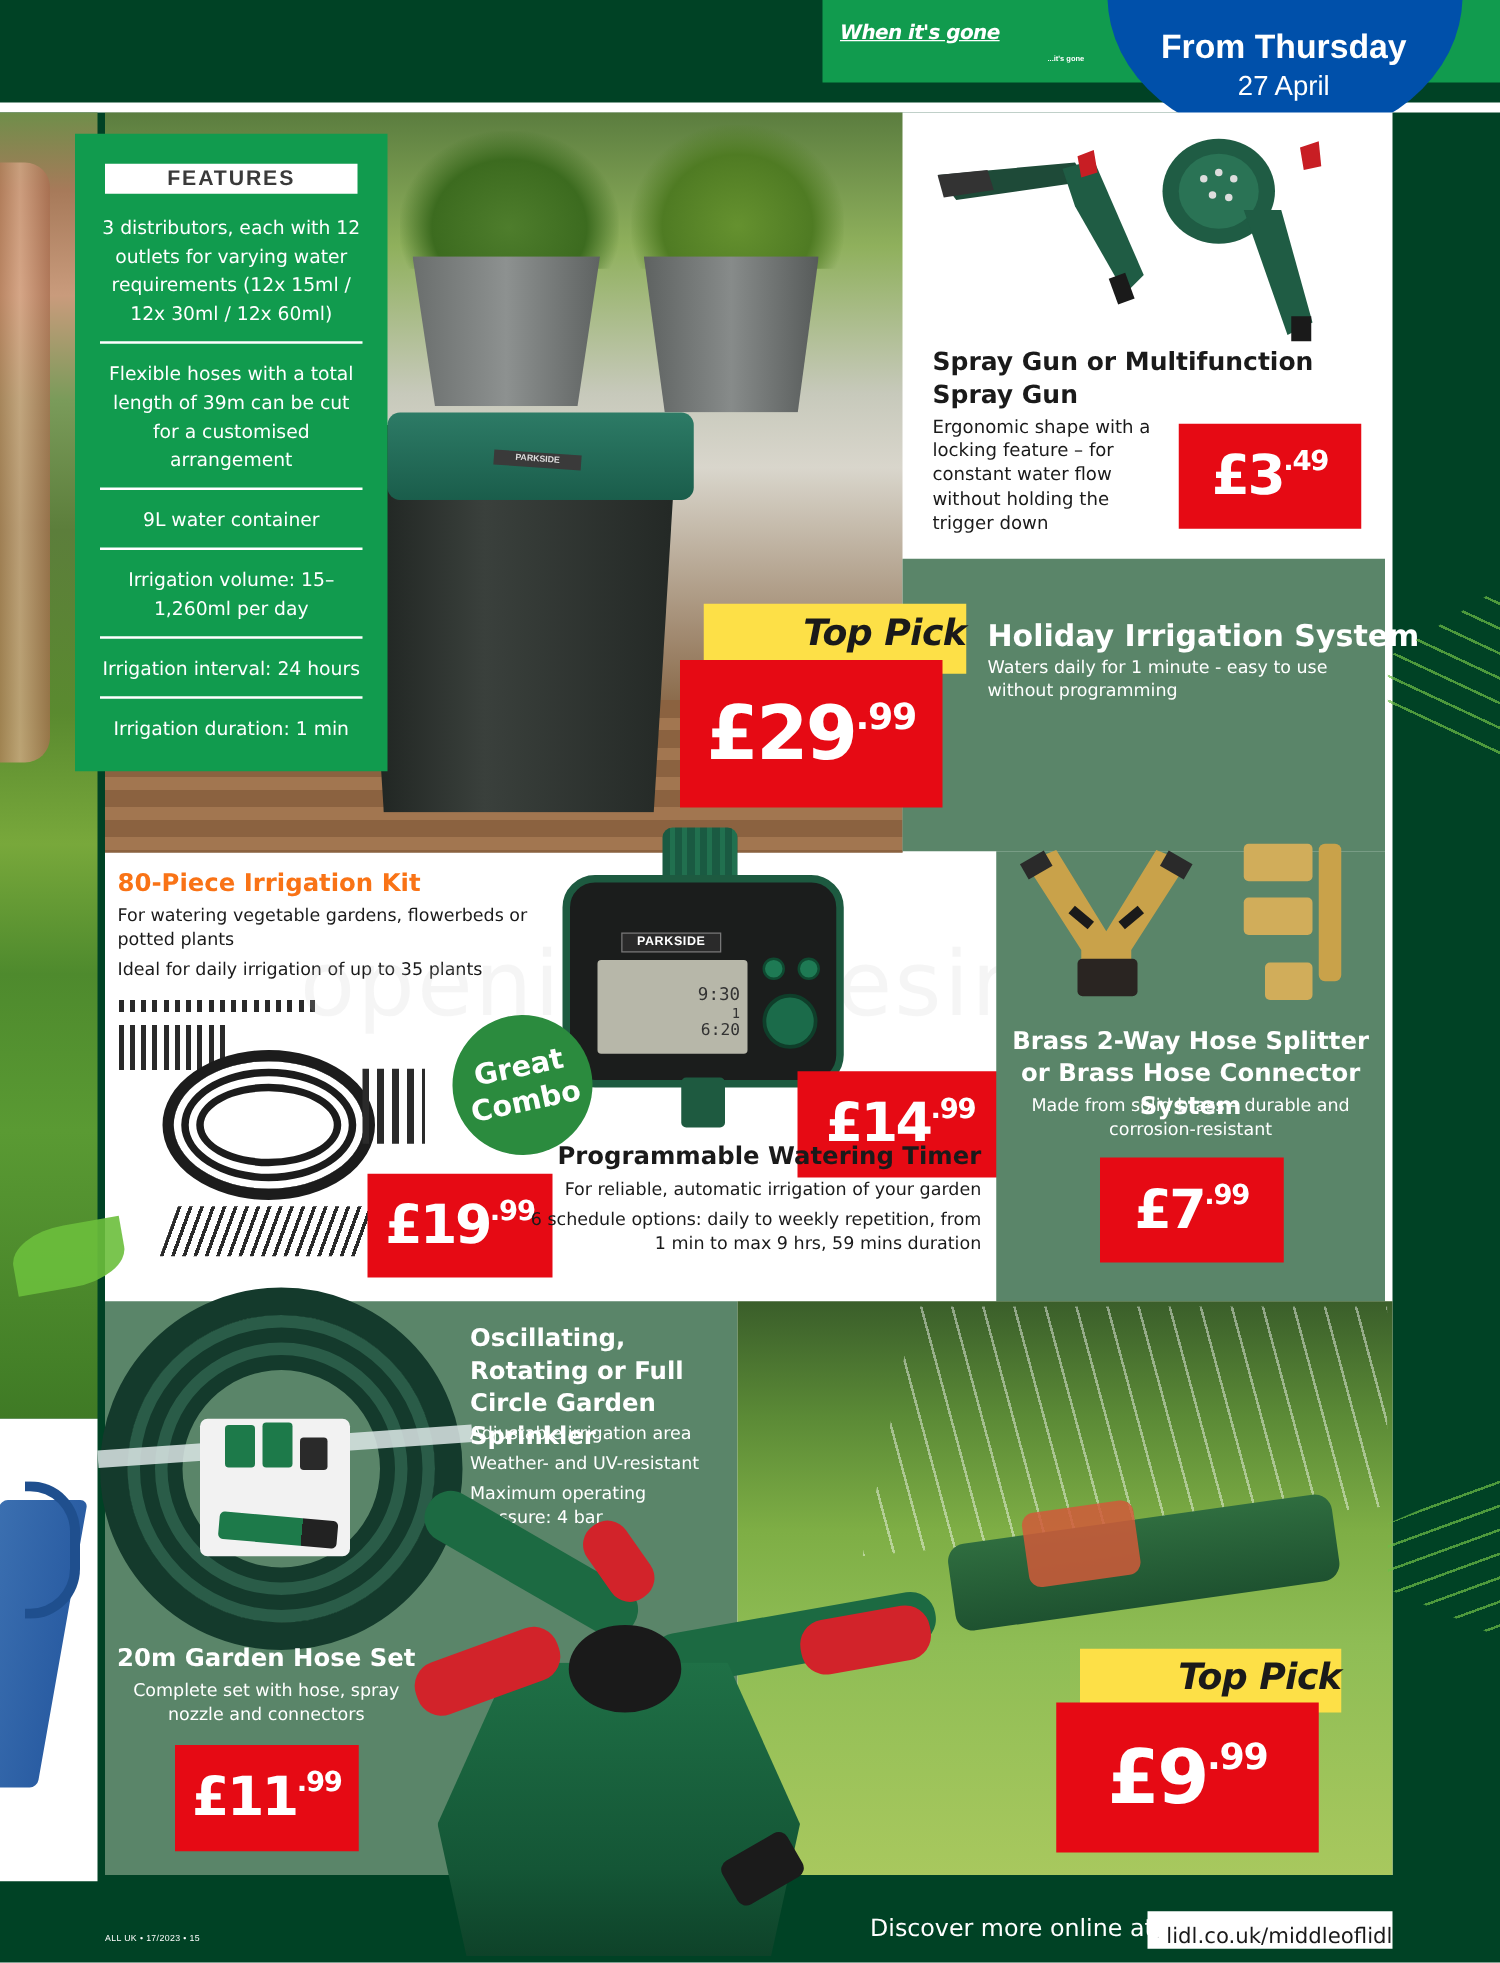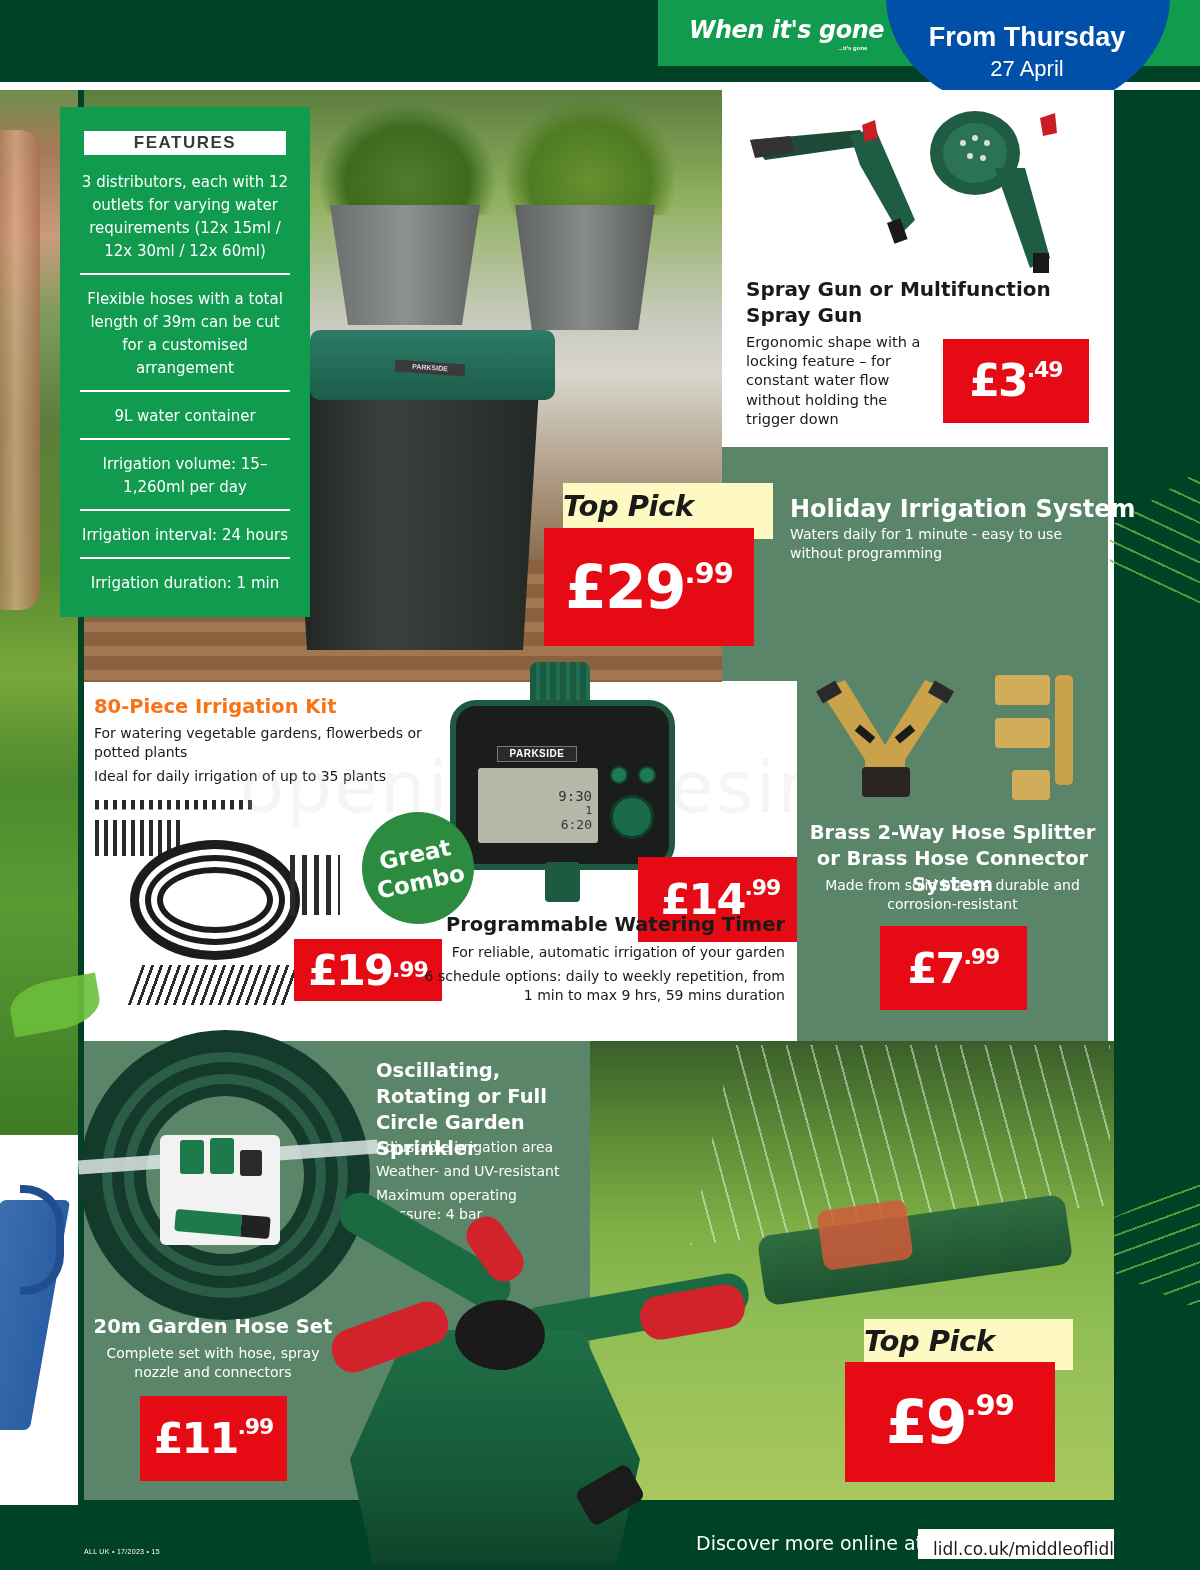--- a/index.html
+++ b/index.html
@@ -5,21 +5,21 @@
   * { box-sizing: border-box; margin: 0; padding: 0; }
   html, body { width: 1200px; height: 1570px; overflow: hidden; }
   body { background: #004225; font-family: "Liberation Sans", "DejaVu Sans", sans-serif; position: relative; color: #1a1a1a; }
 
   .abs { position: absolute; }
 
   
   .header-band { left: 0; top: 0; width: 1200px; height: 82px; background: #004225; }
   .header-white-line { left: 0; top: 82px; width: 1200px; height: 8px; background: #fff; }
   .wig-strip { left: 658px; top: 0; width: 542px; height: 66px; background: #119b4e; }
-  .wig-text { left: 689px; top: 16px; font-family: "DejaVu Sans", sans-serif; font-weight: bold; font-style: italic; font-size: 24px; color: #fff; letter-spacing: -0.5px; }
+  .wig-text { left: 672px; top: 16px; font-family: "DejaVu Sans", sans-serif; font-weight: bold; font-style: italic; font-size: 16px; color: #fff; letter-spacing: -0.5px; text-decoration: underline; }
   .wig-sub { left: 838px; top: 45px; font-size: 6px; color: #fff; font-weight: bold; }
   .date-circle-2 { left: 886px; top: -120px; width: 284px; height: 234px; border-radius: 50%; background: #0050aa; }
   .date-day { left: 900px; top: 22px; width: 254px; text-align: center; font-size: 27px; color: #fff; font-weight: bold; }
   .date-date { left: 900px; top: 56px; width: 254px; text-align: center; font-size: 22px; color: #fff; }
 
   
   .left-photo { left: 0; top: 90px; width: 78px; height: 1045px; background: linear-gradient(180deg, #6f8e4a 0%, #a77a5a 6%, #c99b7c 14%, #7a9b5a 22%, #5c7e3b 32%, #5a8a2f 46%, #78a83b 56%, #4e8a2d 66%, #5a9a33 78%, #3f7a25 100%); }
   .left-person { left: 0; top: 130px; width: 40px; height: 480px; background: linear-gradient(90deg, #b57f5c, #d9a98a 40%, #a86d4f); opacity: 0.75; border-radius: 0 20px 20px 0; }
   .left-can-bg { left: 0; top: 1135px; width: 78px; height: 370px; background: #fff; }
   .left-can { left: -20px; top: 1200px; width: 70px; height: 230px; background: linear-gradient(90deg, #3b6fb0, #2a5da3); transform: skewX(-10deg); border-radius: 6px; }
@@ -56,40 +56,40 @@
   .price { background: #e60a14; color: #fff; font-weight: bold; display: flex; align-items: center; justify-content: center; font-family: "DejaVu Sans", sans-serif; letter-spacing: -2px; }
   .price .main { line-height: 1; }
   .price .cents { align-self: flex-start; letter-spacing: -1px; }
 
   .tag-spray { left: 943px; top: 339px; width: 146px; height: 84px; }
   .tag-spray .main { font-size: 44px; }
   .tag-spray .cents { font-size: 22px; margin-top: 18px; }
 
   
   .holiday-panel { left: 722px; top: 447px; width: 386px; height: 234px; background: #5a8569; }
-  .toppick { background: #fef9c3; color: #1a1a1a; font-weight: bold; font-style: italic; text-align: left; font-family: "DejaVu Sans", sans-serif; letter-spacing: -0.5px; }
+  .toppick { background: #fde047; color: #1a1a1a; font-weight: bold; font-style: italic; text-align: right; font-family: "DejaVu Sans", sans-serif; letter-spacing: -0.5px; }
   .toppick-holiday { left: 563px; top: 483px; width: 210px; height: 56px; font-size: 29px; line-height: 46px; }
   .tag-holiday { left: 544px; top: 528px; width: 210px; height: 118px; }
   .tag-holiday .main { font-size: 60px; }
   .tag-holiday .cents { font-size: 29px; margin-top: 28px; }
   .holiday-title { left: 790px; top: 495px; font-size: 24px; font-weight: bold; color: #fff; font-family: "DejaVu Sans", sans-serif; }
   .holiday-desc { left: 790px; top: 525px; width: 300px; color: #fff; font-size: 14px; line-height: 19px; font-family: "DejaVu Sans", sans-serif; }
   .holiday-desc p { margin-bottom: 5px; }
 
   
   .kit-title { left: 94px; top: 695px; font-size: 19.5px; font-weight: bold; color: #f97316; font-family: "DejaVu Sans", sans-serif; }
   .kit-desc { left: 94px; top: 724px; width: 360px; font-size: 14px; line-height: 19px; color: #1a1a1a; font-family: "DejaVu Sans", sans-serif; }
   .kit-desc p { margin-bottom: 5px; }
   .hose-coil { left: 130px; top: 840px; width: 170px; height: 120px; border: 9px solid #1c1c1c; border-radius: 50%; box-shadow: inset 0 0 0 6px #fff, inset 0 0 0 12px #1c1c1c, inset 0 0 0 18px #fff, inset 0 0 0 24px #1c1c1c; }
   .spikes { left: 135px; top: 965px; width: 160px; height: 40px; background: repeating-linear-gradient(90deg, #2a2a2a 0 3px, transparent 3px 9px); transform: skewX(-20deg); }
   .spikes2 { left: 290px; top: 855px; width: 50px; height: 60px; background: repeating-linear-gradient(90deg, #2a2a2a 0 5px, transparent 5px 12px); }
   .drippers { left: 95px; top: 800px; width: 160px; height: 80px; background: repeating-linear-gradient(90deg, #2a2a2a 0 4px, transparent 4px 9px); clip-path: polygon(0 0,100% 0,100% 12%,0 12%, 0 25%, 55% 25%, 55% 70%, 0 70%); }
 
   .combo { left: 362px; top: 812px; width: 112px; height: 112px; border-radius: 50%; background: #2b8b3e; color: #fff; font-weight: bold; font-size: 23px; line-height: 28px; text-align: center; display: flex; flex-direction: column; justify-content: center; transform: rotate(-12deg); font-family: "DejaVu Sans", sans-serif; }
-  .tag-kit { left: 294px; top: 939px; width: 148px; height: 62px; }
+  .tag-kit { left: 294px; top: 939px; width: 148px; height: 83px; }
   .tag-kit .main { font-size: 43px; }
   .tag-kit .cents { font-size: 22px; margin-top: 18px; }
 
   
   .timer-body { left: 450px; top: 700px; width: 225px; height: 170px; background: #1b1d1c; border-radius: 26px; border: 6px solid #1d5a40; }
   .timer-neck { left: 530px; top: 662px; width: 60px; height: 50px; background: repeating-linear-gradient(90deg, #1a5a42 0 6px, #21704f 6px 10px); border-radius: 8px 8px 0 0; }
   .timer-outlet { left: 545px; top: 862px; width: 35px; height: 40px; background: #1e5a40; border-radius: 4px; }
   .timer-brand { left: 497px; top: 746px; width: 80px; height: 16px; background: #2a2a2a; border: 1px solid #777; color: #fff; font-size: 10px; font-weight: bold; line-height: 14px; text-align: center; letter-spacing: 0.5px; }
   .timer-screen { left: 478px; top: 768px; width: 120px; height: 75px; background: #b7b7a9; border-radius: 3px; font-family: "DejaVu Sans Mono", monospace; font-size: 11px; color: #333; padding: 20px 6px; }
   .timer-btn { width: 18px; height: 18px; border-radius: 50%; background: #1e7a54; border: 2px solid #0f4a31; }

